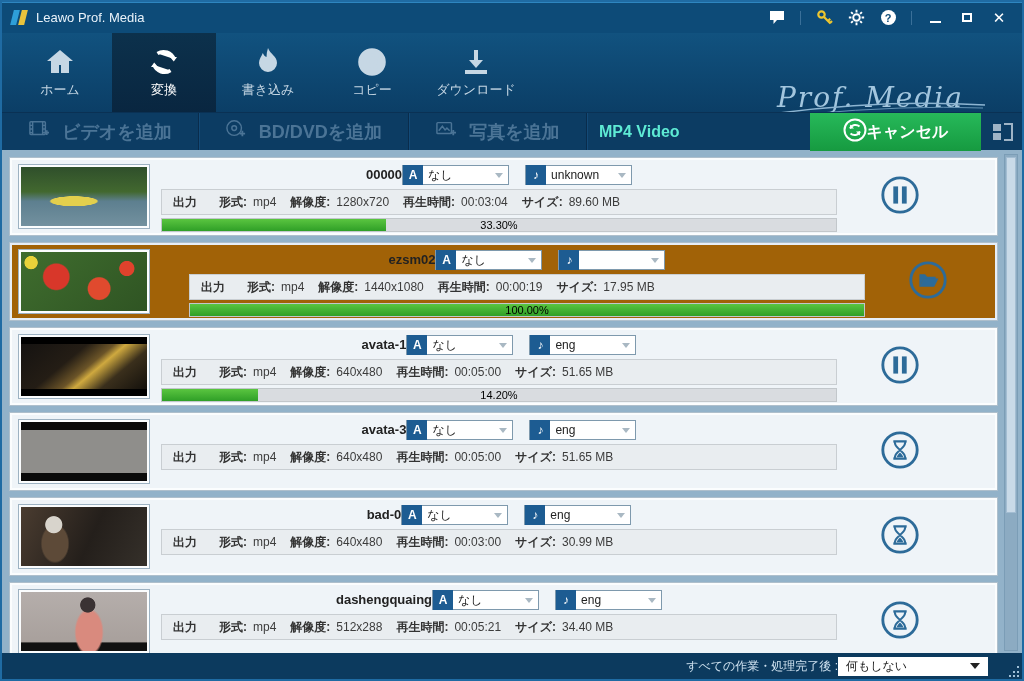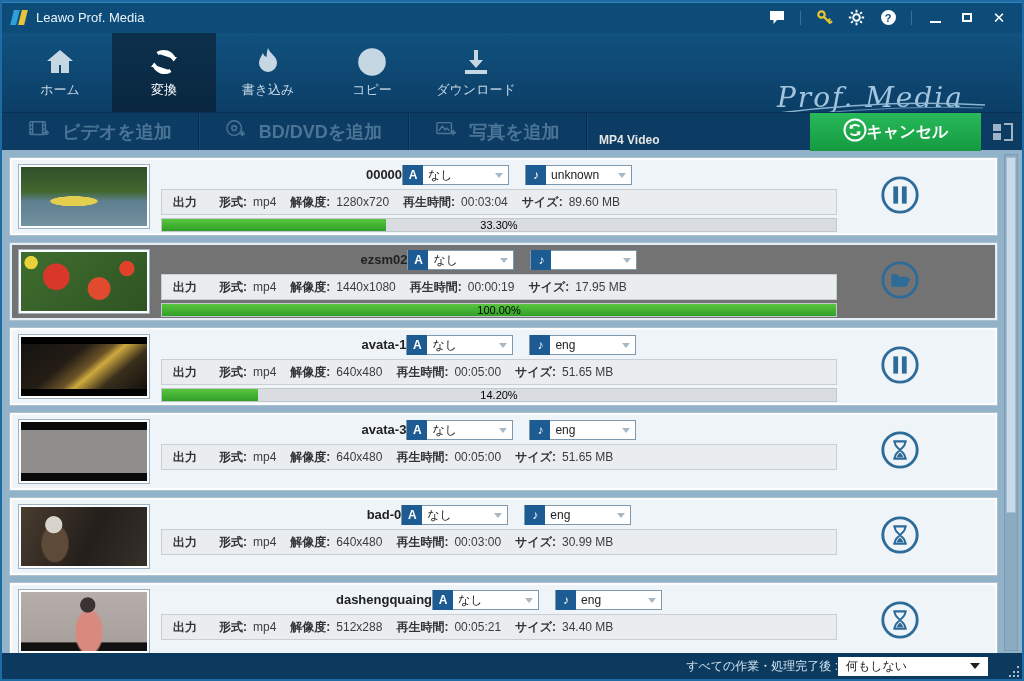--- a/index.html
+++ b/index.html
@@ -37,36 +37,36 @@
            font-style:italic; font-family:"DejaVu Serif", serif; letter-spacing:2px; }
   .brand-swoosh { position:absolute; right:35px; top:68px; }
 
   
   .toolbar { position:relative; height:38px; background:#0c3c63; border-top:1px solid #0a3154;
              display:flex; align-items:stretch; }
   .tool-item { display:flex; align-items:center; gap:12px; padding:0 26px;
                color:#4b7496; font-size:18px; font-weight:bold; }
   .tool-item svg { width:22px; height:20px; fill:none; stroke:#4b7496; stroke-width:1.6; }
   .tool-sep { width:1px; background:#092c4c; box-shadow:1px 0 0 #134a77; }
-  .profile-label { position:absolute; left:597px; top:8px; height:38px; display:flex;
-                   align-items:center; color:#e5e5e5; font-size:12px; font-weight:bold; }
+  .profile-label { position:absolute; left:597px; top:0; height:38px; display:flex;
+                   align-items:center; color:#5eead4; font-size:16px; font-weight:bold; }
   .cancel-btn { position:absolute; right:41px; top:0; width:171px; height:38px;
                 background:linear-gradient(#27b95a,#169a40); color:#fff; font-size:16px;
                 font-weight:bold; display:flex; align-items:center; justify-content:center; gap:0;
                 border:none; }
   .cancel-btn svg { width:24px; height:24px; }
   .panel-toggle { position:absolute; right:6px; top:7px; width:26px; height:24px;
                   display:flex; align-items:center; justify-content:center; }
 
   
   .list { position:absolute; left:7px; right:24px; top:155px; bottom:26px; overflow:hidden; }
   .row { position:relative; height:79px; margin-bottom:6px; background:#eff4f8;
          border:1px solid #aebfcc; box-shadow:inset 0 0 0 2px #fbfdfe;
          display:flex; padding:7px 10px 7px 9px; }
-  .row.selected { background:#737373; box-shadow:inset 0 0 0 2px #e6eef7; }
+  .row.selected { background:#a16207; box-shadow:inset 0 0 0 2px #e6eef7;gap:28px; }
   .thumb { width:130px; height:63px; border:2px solid #fbfdfe; outline:1px solid #9db2c2;
            flex:0 0 auto; margin-right:12px; }
   .row-main { flex:0 1 676px; max-width:676px; }
   .row-top { display:flex; justify-content:center; height:22px; }
   .row-title { font-size:13px; font-weight:bold; color:#222; padding-top:2px; }
   .dds { display:flex; gap:16px; }
   .dd { width:107px; height:20px; background:#fff; border:1px solid #7e99ad;
         display:flex; align-items:center; }
   .dd-ic { width:20px; height:20px; background:#1d5c92; color:#fff; font-size:12px;
            font-weight:bold; display:flex; align-items:center; justify-content:center; flex:0 0 auto; }

